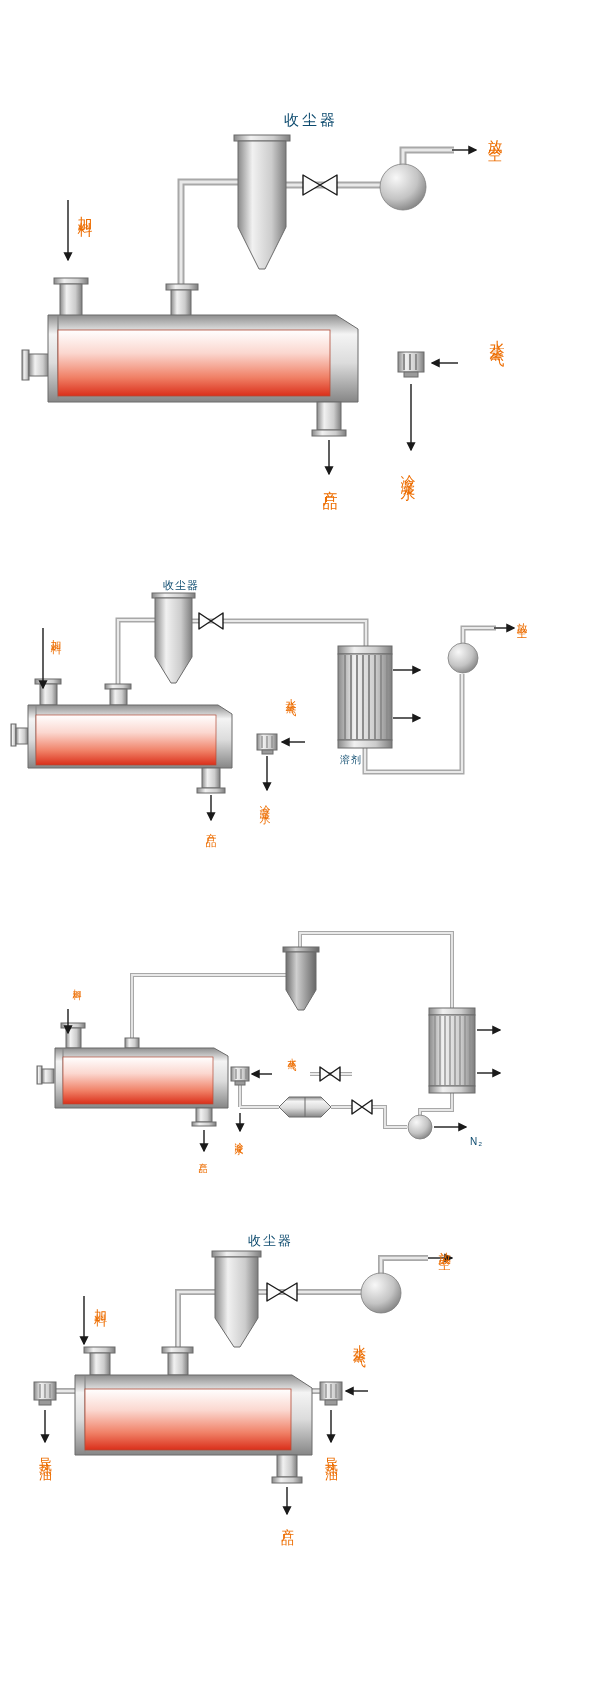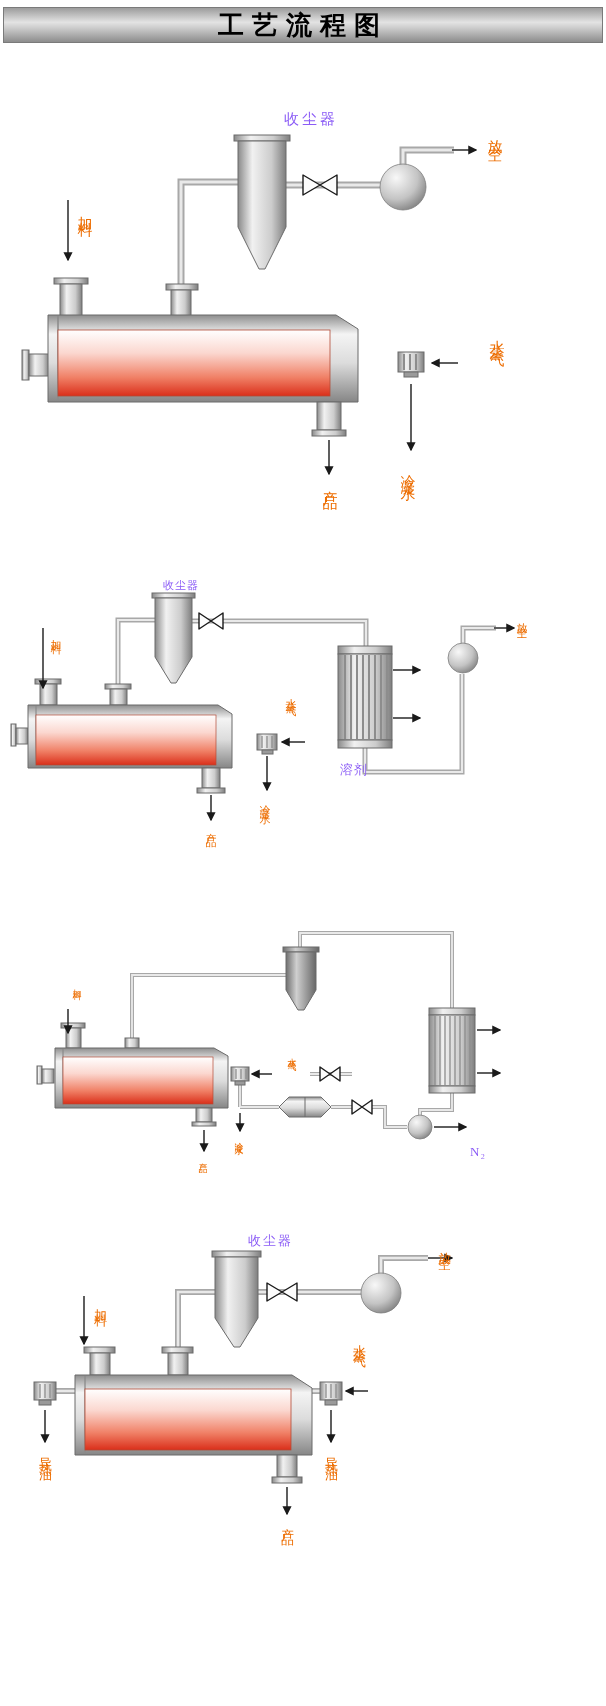--- a/index.html
+++ b/index.html
@@ -23,31 +23,31 @@
   #d2 { top:562px; height:343px; }
   #d3 { top:905px; height:305px; }
   #d4 { top:1210px;height:496px; }
   .diagram svg { position:absolute; left:0; top:0; }
 
   .vlabel {
     position:absolute; writing-mode:vertical-rl; text-orientation:upright;
     color:#ed6d00; line-height:1; font-family:"Liberation Serif","DejaVu Serif",serif;
   }
   .hlabel {
-    position:absolute; color:#8b5cf6; line-height:1;
-    font-family:Liberation Serif, serif; white-space:nowrap;
+    position:absolute; color:#0c4a6e; line-height:1;
+    font-family:Liberation Sans, sans-serif; white-space:nowrap;
   }
   .fs15 { font-size:15px; letter-spacing:6px; }
   .fs13 { font-size:13px; letter-spacing:5px; }
   .fs11 { font-size:11px; letter-spacing:4px; }
   .fs9  { font-size:9px;  letter-spacing:2px; }
   .hl15 { font-size:15px; letter-spacing:3px; }
   .hl13 { font-size:13px; letter-spacing:2px; }
   .hl11 { font-size:11px; letter-spacing:1px; }
-  .hl9  { font-size:13px;  letter-spacing:1px;margin-top:8px; }
+  .hl9  { font-size:10px;  letter-spacing:1px; }
 
   
   .pipe-o { stroke:#a8a8a8; stroke-width:7; fill:none; }
   .pipe-i { stroke:#e9e9e9; stroke-width:3; fill:none; }
   .pipe-o.md { stroke-width:6; }  .pipe-i.md { stroke-width:2.6; }
   .pipe-o.sm { stroke-width:5; }  .pipe-i.sm { stroke-width:2.2; }
   .pipe-o.xs { stroke-width:4; }  .pipe-i.xs { stroke-width:1.8; }
   .arrow { stroke:#1a1a1a; stroke-width:1.4; fill:none; marker-end:url(#arr); }
   .mshape { stroke:#6b6b6b; stroke-width:1; }
   .valve  { fill:#fcfcfc; stroke:#1a1a1a; stroke-width:1.4; stroke-linejoin:round; }
@@ -88,23 +88,20 @@
       <stop offset="1" stop-color="#6f6f6f"></stop>
     </radialGradient>
     <marker id="arr" viewBox="0 0 10 10" refX="8.5" refY="5" markerWidth="6.5" markerHeight="6.5" orient="auto">
       <path d="M0,0 L10,5 L0,10 Z" fill="#1a1a1a"></path>
     </marker>
   </defs>
 </svg>
 
 <div class="page">
 
-  <div class="header">
-    <span>工艺流程图</span>
-  </div>
 
   <section class="diagram" id="d1">
     <svg width="606" height="520" viewBox="0 0 606 520">
       <g>
         <path class="pipe-o" d="M181,252 V140 H240 M286,143 H384 M403,124 V108 H454"></path>
         <path class="pipe-i" d="M181,252 V140 H240 M286,143 H384 M403,124 V108 H454"></path>
       </g>
       <g>
         <rect class="mshape" x="234" y="93" width="56" height="6" fill="url(#metalH)"></rect>
         <polygon class="mshape" points="238,99 286,99 286,185 265,227 259,227 238,185" fill="url(#metalH)"></polygon>

